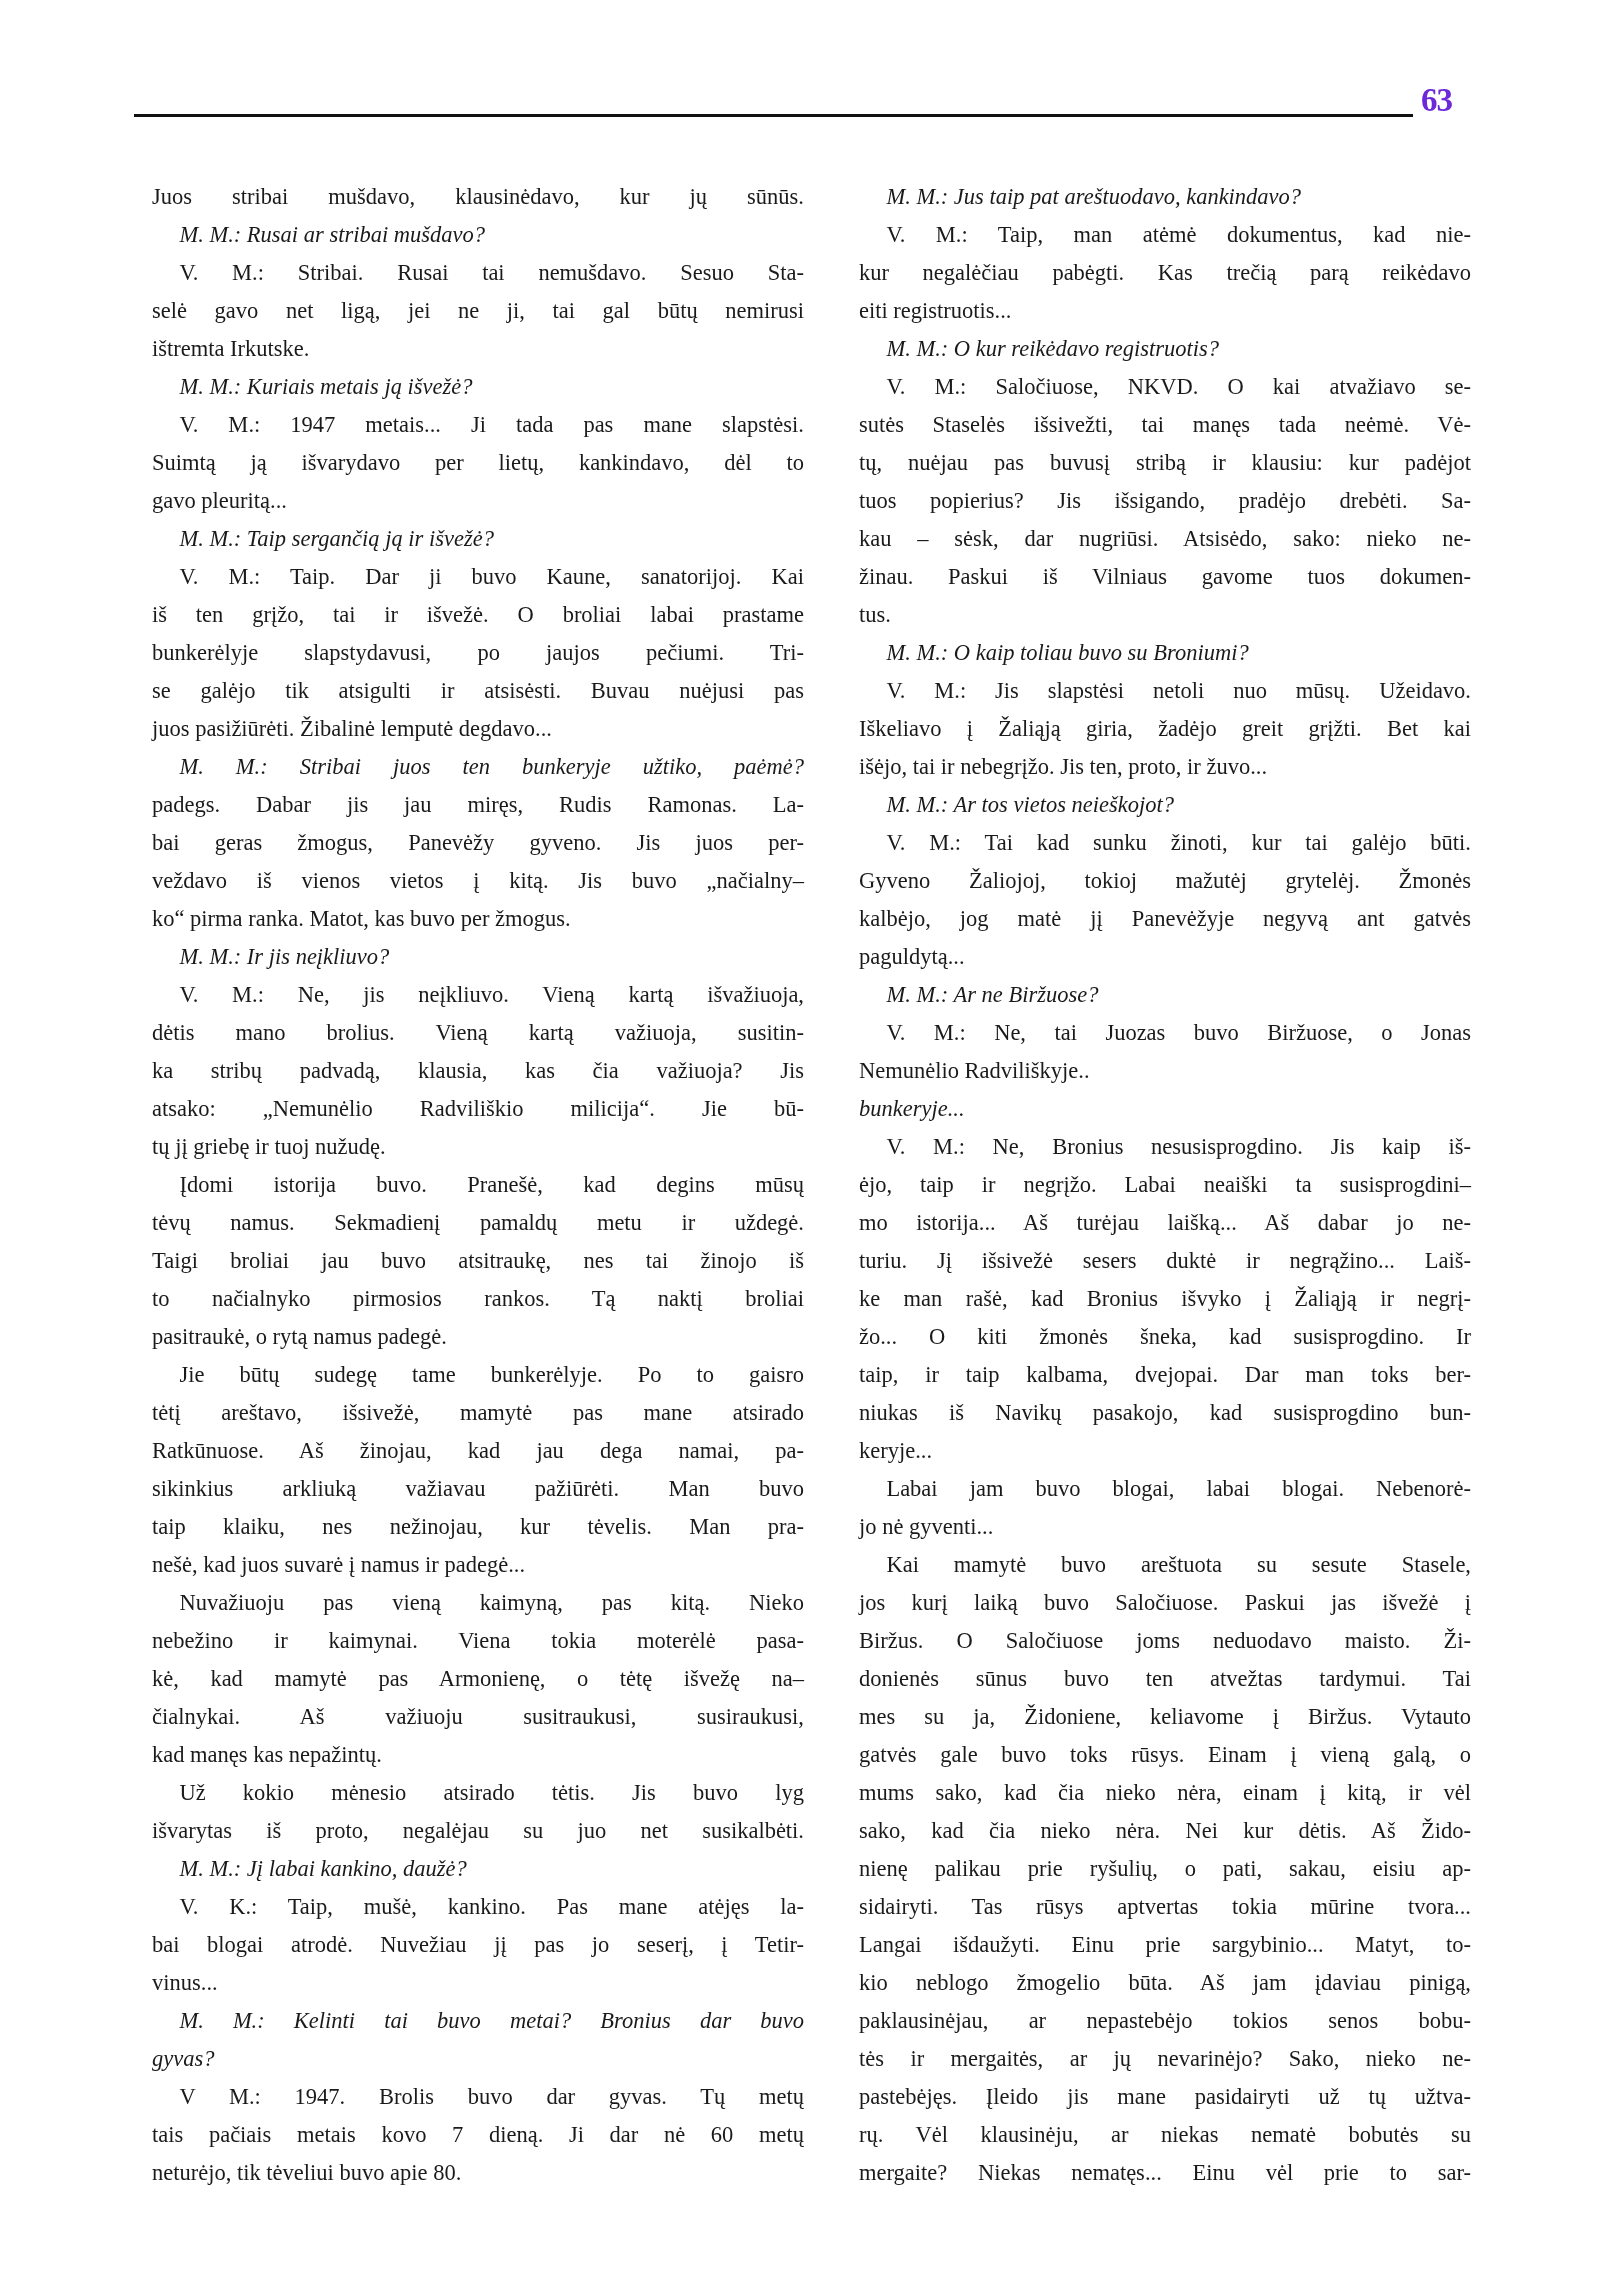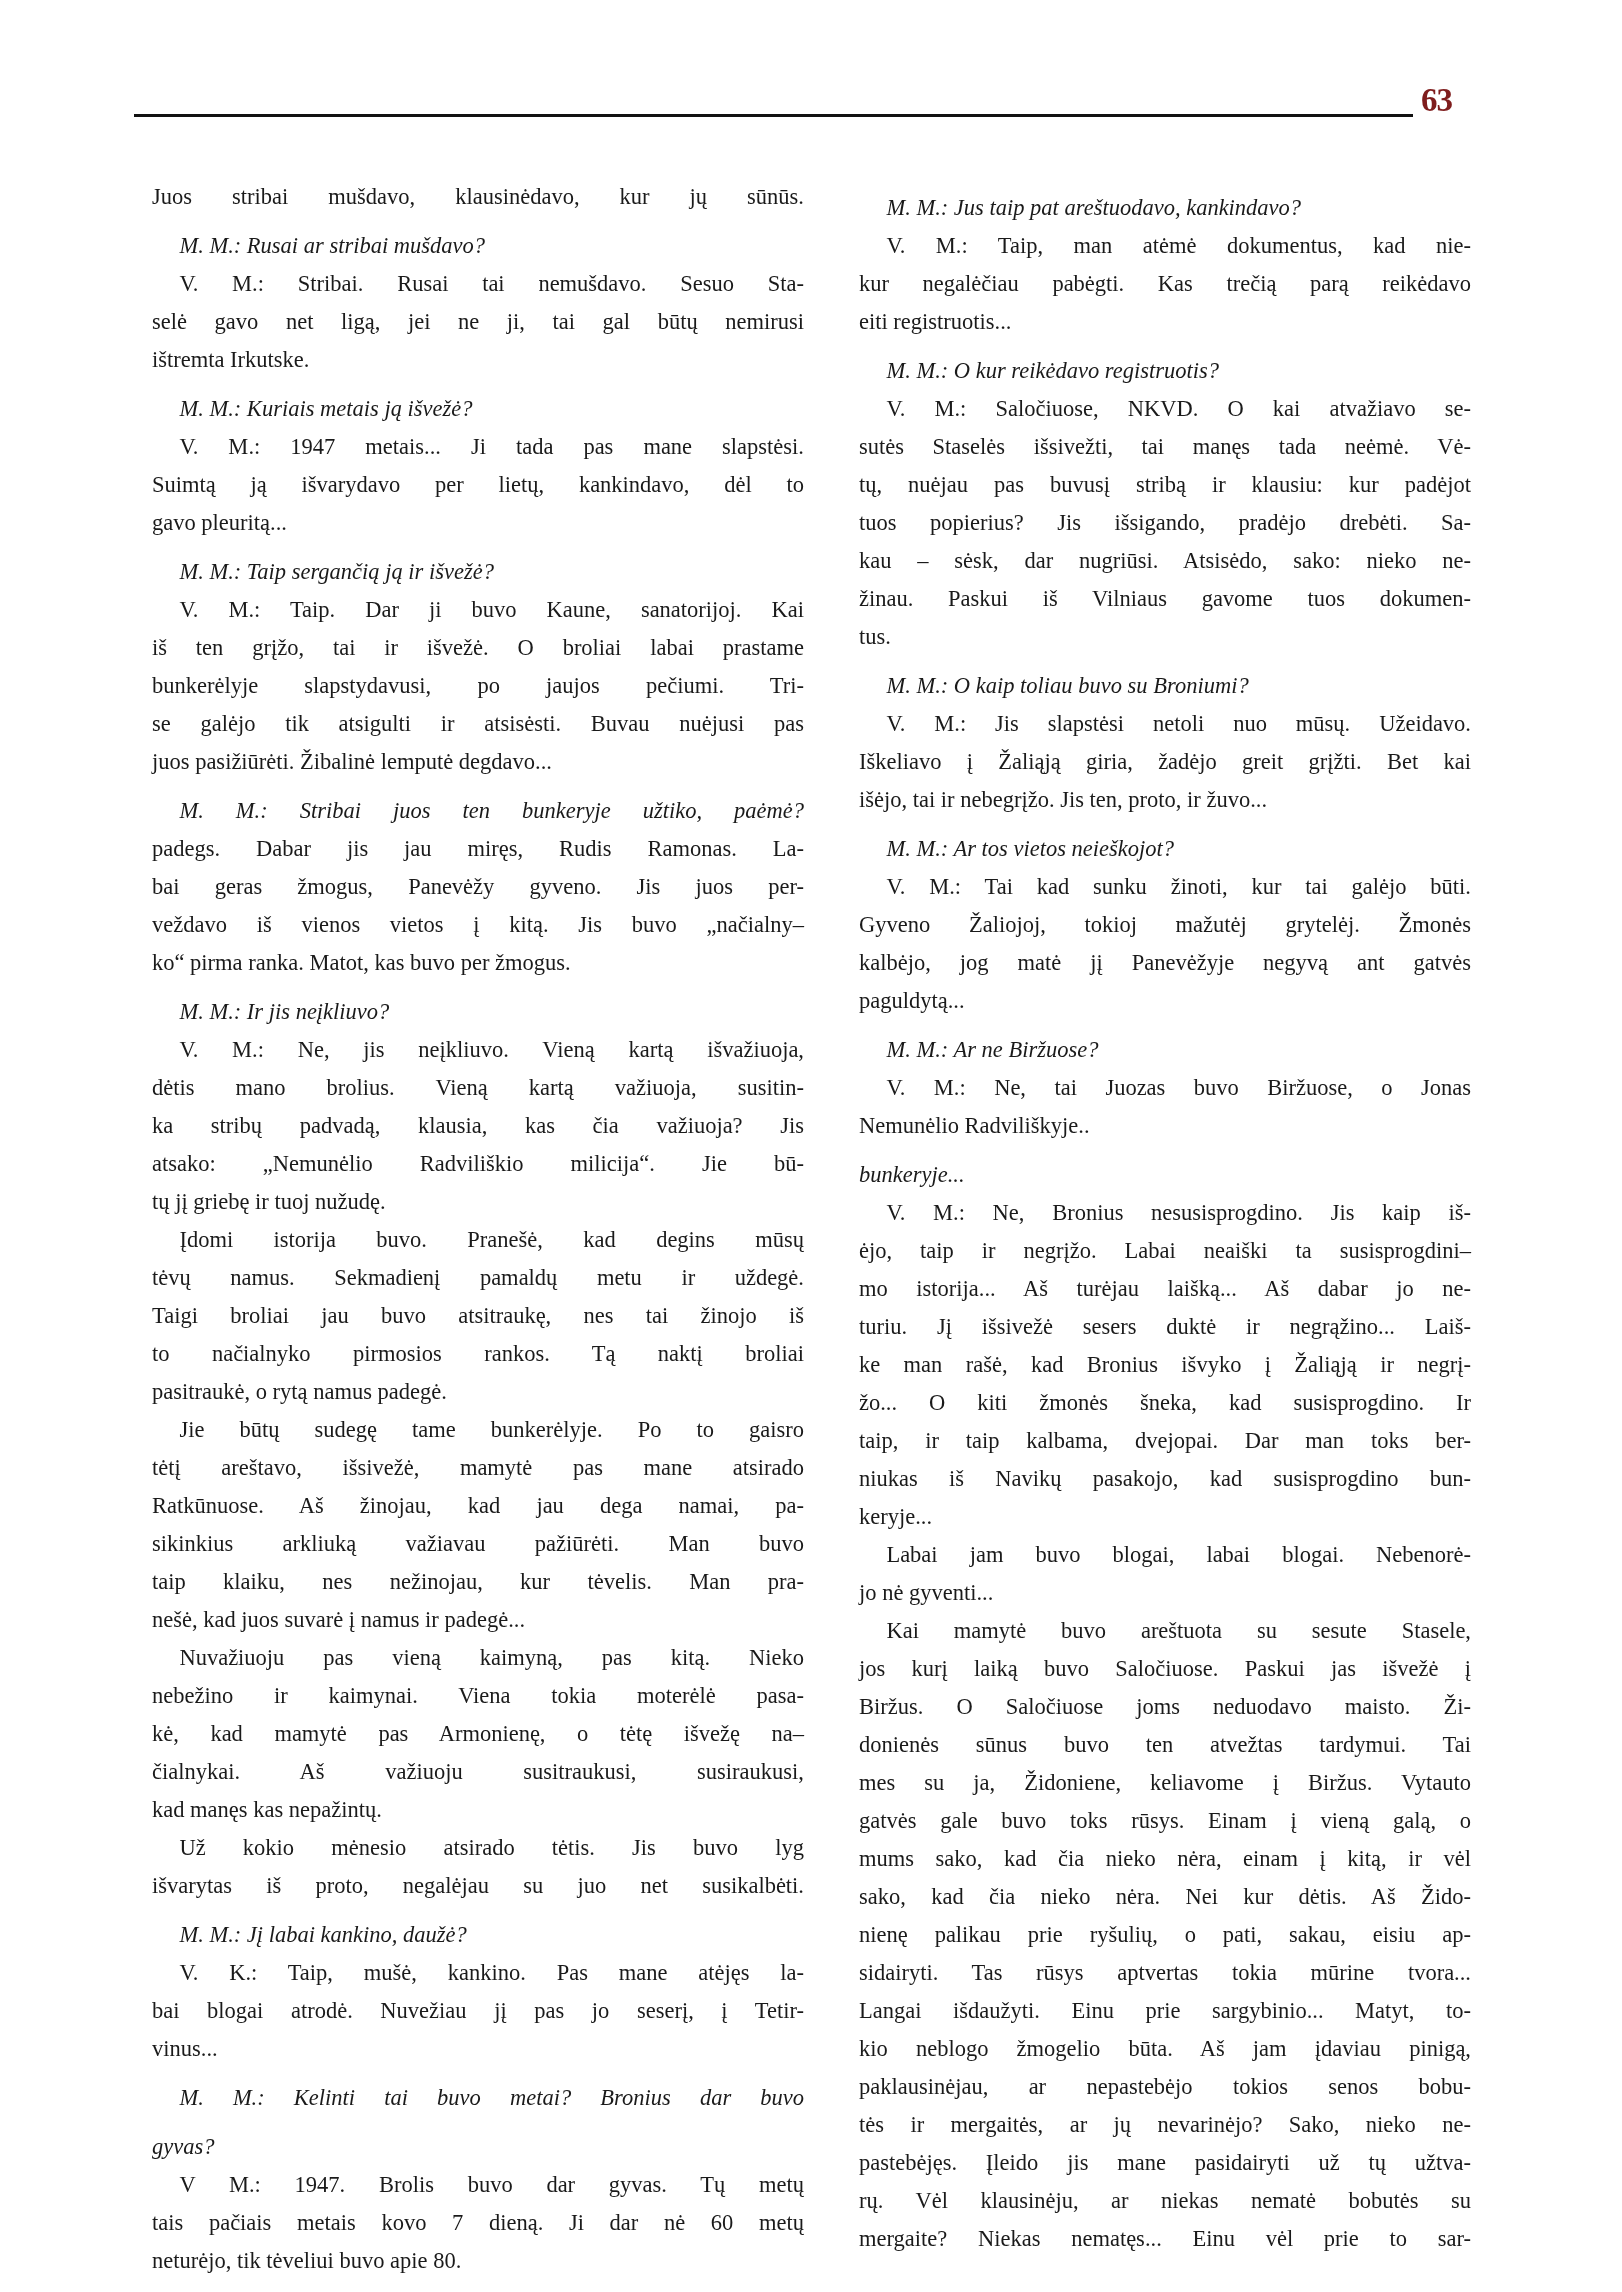--- a/index.html
+++ b/index.html
@@ -1,28 +1,28 @@
 <!DOCTYPE html>
 <html><head>
   <meta charset="utf-8">
   <style>
     html, body { margin: 0; padding: 0; background: #ffffff; }
     body { width: 1622px; height: 2293px; position: relative; overflow: hidden;
            font-family: "Liberation Serif", "DejaVu Serif", serif; color: #1a1a1a; }
     .header-rule { position: absolute; left: 134px; top: 114px; width: 1279px; height: 2.9px; background: #111; }
     .page-number { position: absolute; left: 1421px; top: 84px; font-size: 33px; font-weight: bold;
-                   letter-spacing: -1px; color: #7f1d1d; line-height: 1; }
+                   letter-spacing: -1px; color: #6d28d9; line-height: 1; }
     .column { position: absolute; top: 178px; width: 652px; }
     .col-left { left: 152px; }
     .col-right { left: 859px; width: 612px; }
     .line { position: relative; height: 38px; line-height: 38px; font-size: 22.5px;
             white-space: nowrap; text-align: justify; text-align-last: justify; }
     .line.last { text-align-last: left; }
     .line.indent { padding-left: 27.4px; }
-    .line.italic { font-style: italic; margin-top: 11px; }
+    .line.italic { font-style: italic; }
   </style>
 </head>
 <body>
 
 <div class="header-rule"></div>
 <div class="page-number">63</div>
 
 <div class="column col-left">
     <div class="line">Juos stribai mušdavo, klausinėdavo, kur jų sūnūs.</div>
     <div class="line indent italic last">M. M.: Rusai ar stribai mušdavo?</div>

